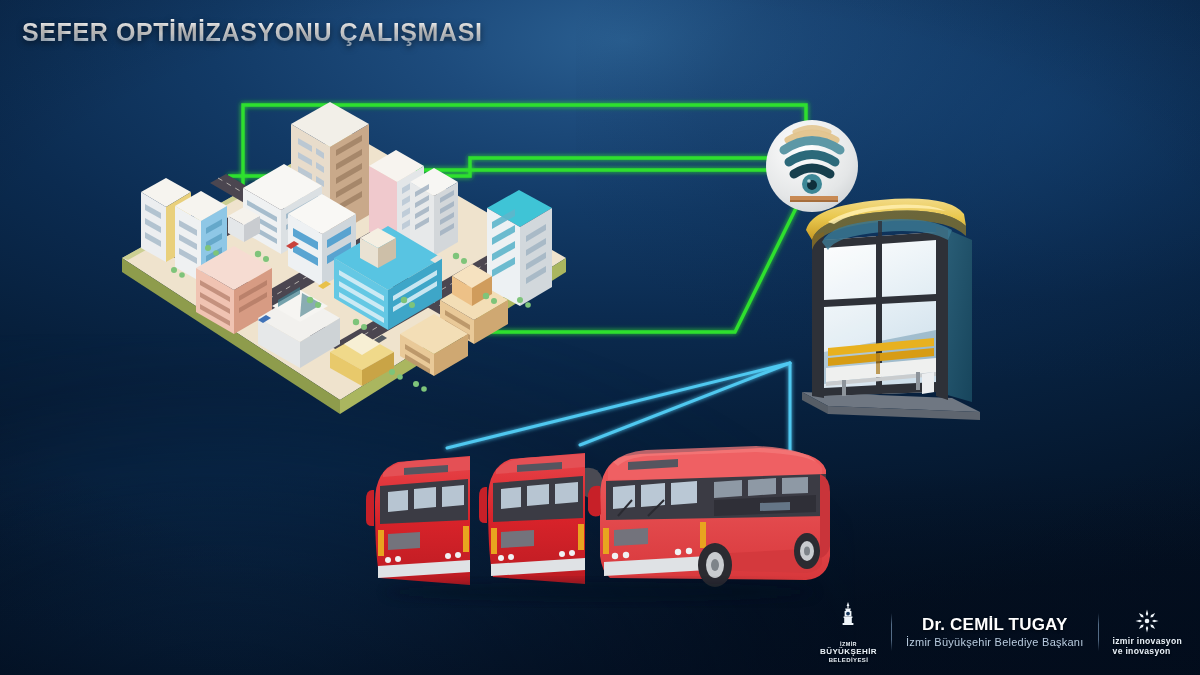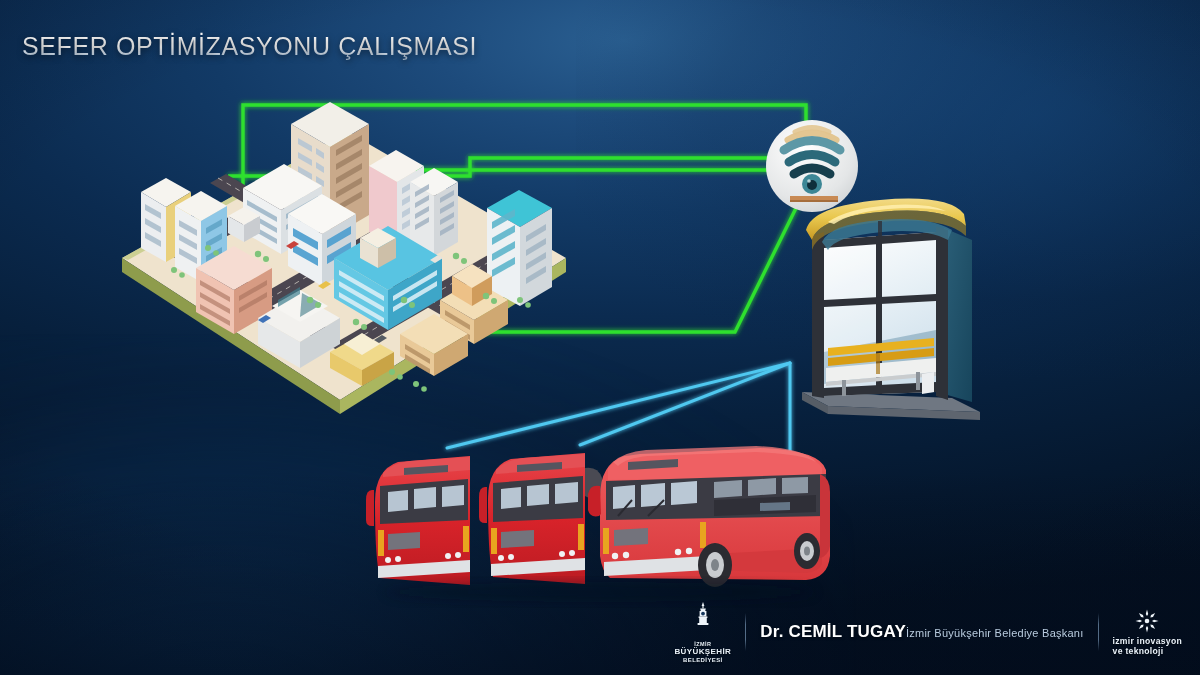--- a/index.html
+++ b/index.html
@@ -35,23 +35,23 @@
     position:absolute;inset:0;
     background:radial-gradient(130% 110% at 50% 44%, rgba(0,0,0,0) 40%, rgba(1,8,20,.38) 78%, rgba(0,5,14,.72) 100%);
   }
   .bg-dark-bottom{
     position:absolute;left:0;right:0;bottom:0;height:30%;
     background:linear-gradient(to bottom, rgba(2,10,24,0) 0%, rgba(2,11,26,.45) 55%, rgba(2,12,28,.72) 100%);
   }
 
   
   .title{
-    position:absolute;left:22px;top:32px;
+    position:absolute;left:22px;top:18px;
     font-size:25px;
-    font-weight:normal;
+    font-weight:bold;
     letter-spacing:.6px;
     color:#ffffff;
     background:linear-gradient(to bottom,#ffffff 0%,#ffffff 52%,#d7e4f2 72%,#9fb7cf 100%);
     -webkit-background-clip:text;background-clip:text;
     -webkit-text-fill-color:transparent;
     text-shadow:0 2px 6px rgba(0,0,0,.55);
     white-space:nowrap;
   }
 
   
@@ -76,21 +76,21 @@
     line-height:1.08;
   }
   .ibb-txt span{
     color:#e9f1f8;font-weight:bold;letter-spacing:.4px;
     text-shadow:0 1px 2px rgba(0,0,0,.5);
   }
   .ibb-l1{font-size:5.5px;}
   .ibb-l2{font-size:8px;}
   .ibb-l3{font-size:6px;}
 
-  .mayor{display:flex;flex-direction:row;justify-content:center;}
+  .mayor{display:flex;flex-direction:column;justify-content:center;}
   .mayor-name{
     font-size:17px;font-weight:bold;color:#ffffff;
     letter-spacing:.2px;line-height:1.05;
     text-shadow:0 1px 3px rgba(0,0,0,.55);
   }
   .mayor-role{
     font-size:11px;color:#b9ccdf;letter-spacing:.25px;
     margin-top:2px;
   }
 
@@ -663,20 +663,20 @@
             <path d="M24.5 13 L20 11.8 L18 13 L20 14.2 Z"></path>
             <path d="M4.9 4.9 L9 7 L9.6 9.6 L7 9 Z"></path>
             <path d="M21.1 21.1 L17 19 L16.4 16.4 L19 17 Z"></path>
             <path d="M21.1 4.9 L19 9 L16.4 9.6 L17 7 Z"></path>
             <path d="M4.9 21.1 L7 17 L9.6 16.4 L9 19 Z"></path>
             <circle cx="13" cy="13" r="2.3"></circle>
           </g>
         </svg>
         <div class="inov-txt">
           <span>izmir inovasyon</span>
-          <span>ve teknoloji</span>
+          <span>ve inovasyon</span>
         </div>
       </div>
     </div>
 
   </div>
 
 </div>
 
 </body></html>

